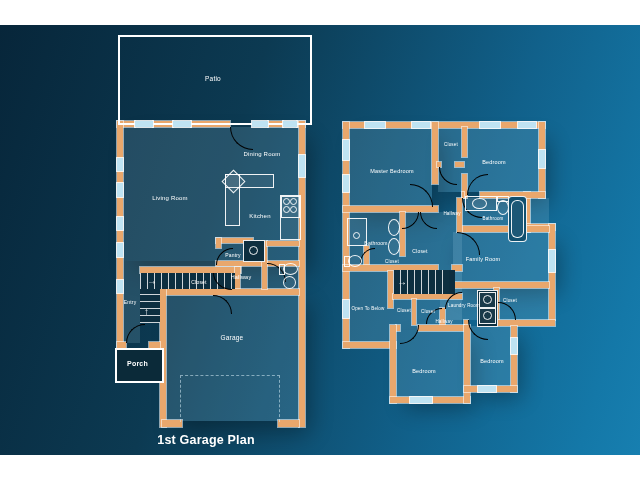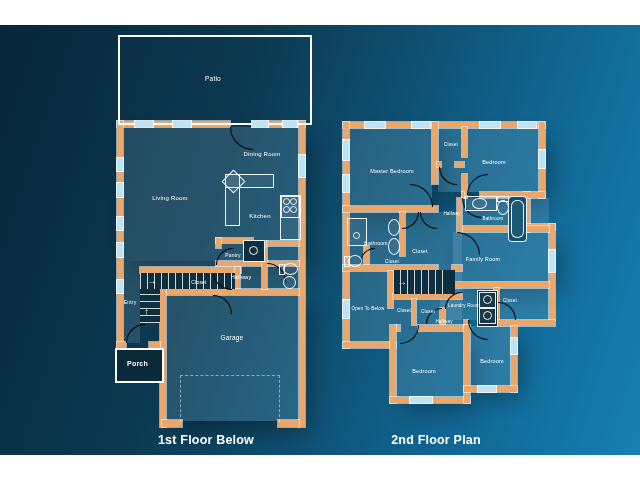--- a/index.html
+++ b/index.html
@@ -241,15 +241,14 @@
     <div class="a lbl f45" style="left:6px;top:191px;width:44px;height:10px;">Open To Below</div>
     <div class="a lbl f45" style="left:52px;top:194px;width:24px;height:9px;">Closet</div>
     <div class="a lbl f45" style="left:76px;top:195px;width:24px;height:9px;">Closet</div>
     <div class="a lbl f45" style="left:106px;top:188px;width:36px;height:10px;">Laundry Room</div>
     <div class="a lbl f45" style="left:156px;top:184px;width:28px;height:9px;">Closet</div>
     <div class="a lbl f45" style="left:90px;top:205px;width:28px;height:9px;">Hallway</div>
     <div class="a lbl f55" style="left:60px;top:253px;width:48px;height:12px;">Bedroom</div>
     <div class="a lbl f55" style="left:128px;top:243px;width:48px;height:12px;">Bedroom</div>
   </div>
 
-  <div class="a lbl title" style="left:106px;top:431px;width:200px;height:18px;">1st Floor Below</div>
-  <div class="a lbl title" style="left:336px;top:431px;width:200px;height:18px;">2nd Floor Plan</div>
+  <div class="a lbl title" style="left:106px;top:431px;width:200px;height:18px;">1st Garage Plan</div>
 </div>
 
 </body></html>

